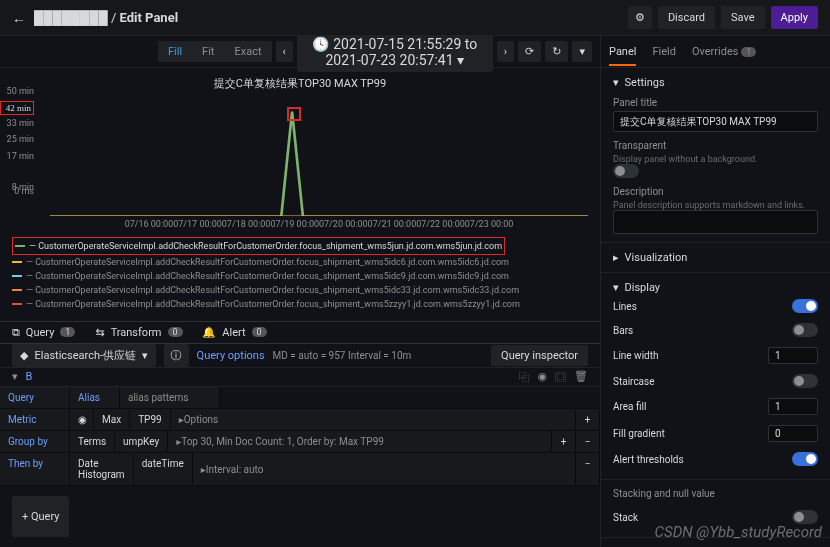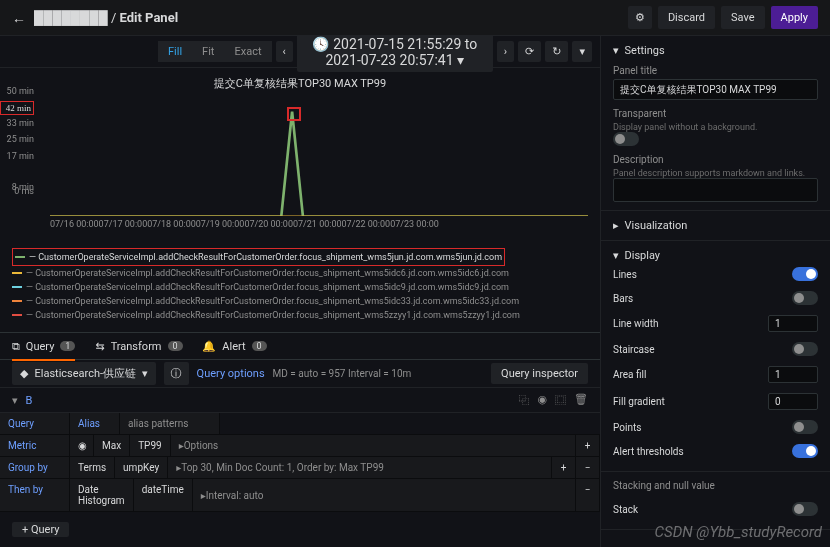--- a/index.html
+++ b/index.html
@@ -18,21 +18,21 @@
 .fit-btn{background:#202226;border:none;color:#8e8e8e;padding:4px 10px;font-size:11px;cursor:pointer}
 .fit-btn.active{color:#33a2e5}
 .tb-btn{background:#202226;border:none;color:#d8d9da;padding:4px 7px;font-size:11px;cursor:pointer;border-radius:2px}
 .timerange{font-size:14px;padding:4px 8px}
 .chart-area{padding:8px 12px 4px;height:200px;position:relative}
 .chart-title{text-align:center;font-size:11px;color:#d8d9da;margin-bottom:6px}
 .chart{position:relative;height:120px;margin-left:38px}
 .yaxis{position:absolute;left:0;top:18px;font-size:9px;color:#8e8e8e}
 .ytick{position:absolute;left:0;width:34px;text-align:right}
 .ytick.hl{border:1px solid #d82a2a;padding:1px 2px;color:#d8d9da}
-.xaxis{display:flex;justify-content:flex-start;font-size:9px;color:#8e8e8e;margin-left:38px;margin-top:2px}
+.xaxis{display:flex;justify-content:center;font-size:9px;color:#8e8e8e;margin-left:38px;margin-top:2px}
 .spike{position:absolute;left:44%;top:10px;width:14px;height:14px;border:2px solid #d82a2a}
 .legend{padding:4px 12px;font-size:9px;line-height:14px}
 .legend-item{display:flex;align-items:center;gap:4px;color:#8e8e8e;overflow:hidden;white-space:nowrap}
 .legend-item.hl{border:1px solid #d82a2a;padding:1px 2px;color:#d8d9da;width:fit-content;max-width:100%}
 .legend-swatch{width:10px;height:2px;display:inline-block}
 .query-tabs{display:flex;align-items:center;height:32px;border-top:1px solid #2c3235;border-bottom:1px solid #2c3235;padding:0 12px;gap:20px;margin-top:6px}
 .qtab{display:flex;align-items:center;gap:6px;color:#d8d9da;font-size:11px;cursor:pointer}
 .qtab.active{border-bottom:2px solid #f60;padding-bottom:6px;margin-bottom:-8px}
 .badge{background:#555;border-radius:8px;padding:0 5px;font-size:9px}
 .query-header{display:flex;align-items:center;height:32px;padding:0 12px;gap:8px;border-bottom:1px solid #202226}
@@ -44,21 +44,21 @@
 .qletter{color:#6e9fff;font-size:11px}
 .qicons{margin-left:auto;display:flex;gap:8px;color:#8e8e8e}
 .query-table{padding:0;font-size:10px}
 .qtr{display:flex;border-bottom:1px solid #0b0c0e}
 .qtd{padding:5px 8px;border-right:1px solid #0b0c0e;color:#6e9fff;background:#18191c}
 .qtd.label{width:70px;flex-shrink:0}
 .qtd.val{color:#d8d9da;flex:1}
 .qtd.gray{color:#8e8e8e}
 .qtd.btn{width:24px;text-align:center;cursor:pointer;color:#d8d9da}
 .qtd.flex{flex:1;display:flex;align-items:center}
-.add-query{margin:10px 12px;background:#202226;padding:1px 10px;border-radius:2px;width:fit-content;font-size:11px;cursor:pointer}
+.add-query{margin:10px 12px;background:#202226;padding:14px 10px;border-radius:2px;width:fit-content;font-size:11px;cursor:pointer}
 .r-tabs{display:flex;height:32px;border-bottom:1px solid #202226;align-items:center;padding:0 8px;gap:16px}
 .rtab{font-size:11px;color:#8e8e8e;cursor:pointer;padding:6px 0}
 .rtab.active{color:#d8d9da;border-bottom:2px solid #f60;margin-bottom:-1px}
 .section{padding:8px 12px;border-bottom:1px solid #202226}
 .sec-head{font-size:11px;color:#d8d9da;display:flex;align-items:center;gap:6px;cursor:pointer}
 .field{margin-top:8px}
 .flabel{font-size:10px;color:#8e8e8e;margin-bottom:3px}
 .finput{width:100%;background:#0b0c0e;border:1px solid #2c3235;padding:4px 6px;color:#d8d9da;font-size:10px;border-radius:2px}
 .fdesc{font-size:9px;color:#6c6c6c;margin-top:3px}
 .row-opt{display:flex;align-items:center;justify-content:space-between;padding:5px 0;font-size:10px}
@@ -208,20 +208,25 @@
     <div class="qtd flex gray">▸ <span>Interval: auto</span></div>
     <div class="qtd btn">−</div>
   </div>
 </div>
 
 <div class="add-query">+  Query</div>
 
 </div>
 
 <div class="right">
+  <div class="r-tabs">
+    <div class="rtab active">Panel</div>
+    <div class="rtab">Field</div>
+    <div class="rtab"><span>Overrides</span> <span class="badge">1</span></div>
+  </div>
   <div class="section">
     <div class="sec-head">▾ <span>Settings</span></div>
     <div class="field">
       <div class="flabel">Panel title</div>
       <input class="finput" value="提交C单复核结果TOP30 MAX TP99" style="">
     </div>
     <div class="field">
       <div class="flabel">Transparent</div>
       <div class="fdesc">Display panel without a background.</div>
       <div class="toggle"></div>
@@ -255,24 +260,20 @@
         </div>
     <div class="row-opt">
           <span>Area fill</span>
           <input class="num-sel" value="1" style="">
         </div>
     <div class="row-opt">
           <span>Fill gradient</span>
           <input class="num-sel" value="0" style="">
         </div>
     <div class="row-opt">
-          <span>Points</span>
-          <div class="toggle"></div>
-        </div>
-    <div class="row-opt">
           <span>Alert thresholds</span>
           <div class="toggle on"></div>
         </div>
   </div>
   <div class="section">
     <div class="flabel" style="margin-bottom:6px">Stacking and null value</div>
     <div class="row-opt">
           <span>Stack</span>
           <div class="toggle"></div>
         </div>

